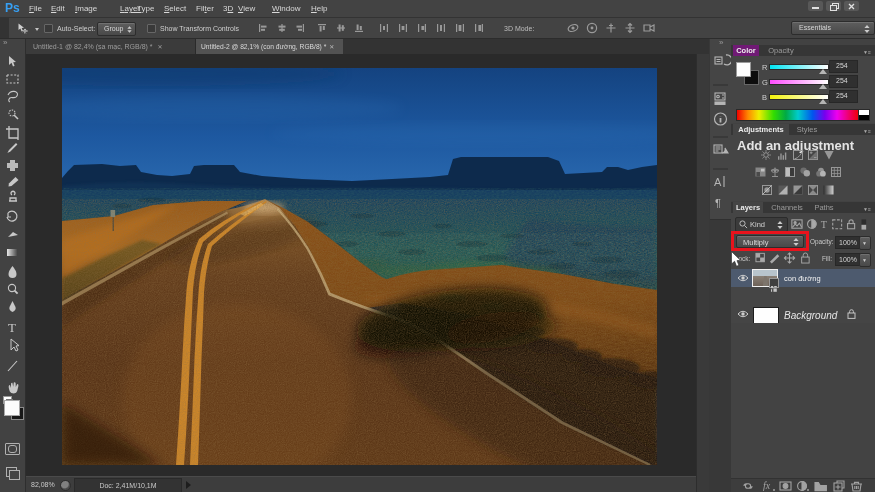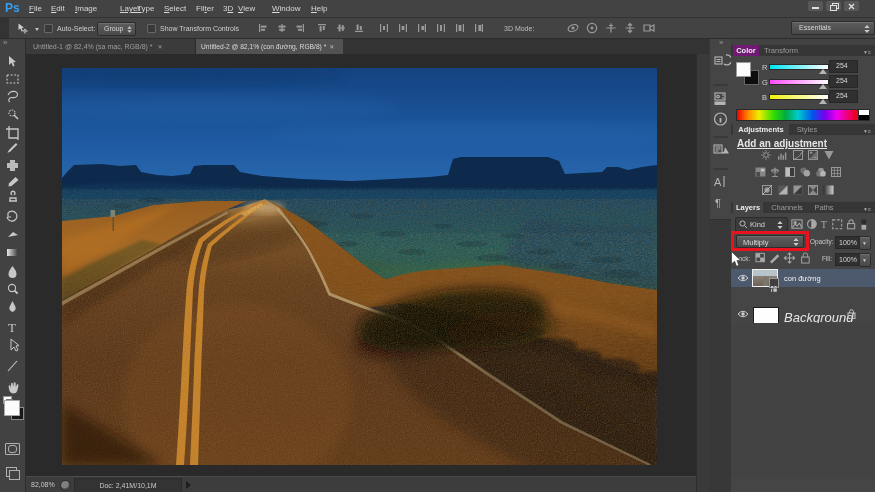--- a/index.html
+++ b/index.html
@@ -419,21 +419,21 @@
    <text x="5" y="156" font-size="11" fill="#b5b5b5" stroke="none">¶</text>
   </g>
  </svg>
 </div>
 
 <div class="abs" style="left:731px;top:39px;width:144px;height:453px;background:#424242;"></div>
 
 <div class="abs" style="left:731px;top:45px;width:144px;height:78px;">
  <div class="abs" style="left:0;top:0;width:144px;height:11px;background:#363636;"></div>
  <div class="abs" style="left:2px;top:0;width:26px;height:11px;background:#701a75;color:#ececec;font-size:7.5px;font-weight:bold;text-align:center;line-height:11px;">Color</div>
- <div class="abs" style="left:28px;top:0;width:44px;height:11px;color:#9b9b9b;font-size:7.5px;text-align:center;line-height:11px;">Transform</div>
+ <div class="abs" style="left:28px;top:0;width:44px;height:11px;color:#9b9b9b;font-size:7.5px;text-align:center;line-height:11px;">Opacity</div>
  <div class="abs" style="left:132px;top:4px;color:#aaa;font-size:5px;">▼≡</div>
  <div class="abs" style="left:0;top:11px;width:144px;height:67px;background:#454545;">
 
   <div class="abs" style="left:13px;top:14px;width:13px;height:13px;background:#0d0d0d;border:1px solid #666;"></div>
   <div class="abs" style="left:5px;top:6px;width:13px;height:13px;background:#fdfdfd;border:1px solid #9a9a9a;"></div>
 
   <div class="abs" style="left:31px;top:7px;color:#cfcfcf;font-size:7.5px;">R</div>
   <div class="abs" style="left:38px;top:8px;width:58px;height:4px;background:linear-gradient(90deg,#00e4f2,#ffffff);border:1px solid #2a2a2a;"></div>
   <div class="abs" style="left:88px;top:13px;width:0;height:0;border-left:4px solid transparent;border-right:4px solid transparent;border-bottom:5px solid #b5b5b5;"></div>
   <div class="abs vbox" style="left:98px;top:4px;width:27px;height:11px;"><span style="margin-left:6px;position:relative;top:1px;">254</span></div>
@@ -451,21 +451,21 @@
   <div class="abs" style="left:127px;top:59px;width:10px;height:5px;background:#000;border:1px solid #2a2a2a;border-top:none;"></div>
  </div>
 </div>
 
 <div class="abs" style="left:731px;top:124px;width:144px;height:77px;">
  <div class="abs" style="left:0;top:0;width:144px;height:11px;background:#363636;"></div>
  <div class="abs" style="left:2px;top:0;width:56px;height:11px;background:#454545;color:#ececec;font-size:7.5px;font-weight:bold;text-align:center;line-height:11px;">Adjustments</div>
  <div class="abs" style="left:58px;top:0;width:36px;height:11px;color:#9b9b9b;font-size:7.5px;text-align:center;line-height:11px;">Styles</div>
  <div class="abs" style="left:132px;top:4px;color:#aaa;font-size:5px;">▼≡</div>
  <div class="abs" style="left:0;top:11px;width:144px;height:66px;background:#454545;">
-  <div class="abs" style="left:6px;top:3px;color:#e4e4e4;font-size:10px;font-weight:bold;text-decoration:underline;">Add an adjustment</div>
+  <div class="abs" style="left:6px;top:3px;color:#e4e4e4;font-size:13px;font-weight:bold;">Add an adjustment</div>
   <svg class="abs" style="left:0;top:15px;" width="144" height="50" viewBox="0 0 144 50">
    <g stroke="#989898" fill="none" stroke-width="1">
 
     <g transform="translate(30,0)">
             <circle cx="5" cy="5" r="2.3"></circle>
             <path d="M5 .2 v1.5 M5 8.3 v1.5 M.2 5 h1.5 M8.3 5 h1.5 M1.6 1.6 l1.1 1.1 M7.3 7.3 l1.1 1.1 M8.4 1.6 l-1.1 1.1 M2.7 7.3 l-1.1 1.1"></path>
           </g>
     <g transform="translate(46,0)">
             <path d="M0 9.8 h10 M1 9.8 v-3.6 h1.4 v3.6 M3.3 9.8 v-6.3 h1.4 v6.3 M5.6 9.8 v-4.5 h1.4 v4.5 M7.9 9.8 v-7.2 h1.4 v7.2" fill="#989898" stroke="none"></path>
           </g>
@@ -626,26 +626,45 @@
           </svg>
    </div>
    <div style="position:absolute;left:53px;top:5px;color:#f2f2f2;font-size:7.5px;">con đường</div>
   </div>
   <div class="abs" style="left:0;top:92px;width:144px;height:18px;">
    <svg style="position:absolute;left:6px;top:5px;" width="12" height="8" viewBox="0 0 12 8">
           <path d="M1 4 Q6 -1.5 11 4 Q6 9.5 1 4Z" stroke="#cfcfcf" fill="none"></path>
           <circle cx="6" cy="4" r="1.7" fill="#cfcfcf"></circle>
         </svg>
    <div style="position:absolute;left:22px;top:1.5px;width:24px;height:15px;background:#fefefe;border:1px solid #1c1c1c;"></div>
-   <div style="position:absolute;left:53px;top:5px;color:#e6e6e6;font-size:13px;font-style:italic;">Background</div>
+   <div style="position:absolute;left:53px;top:5px;color:#e6e6e6;font-size:10px;font-style:italic;">Background</div>
    <svg style="position:absolute;left:116px;top:4px;" width="9" height="10" viewBox="0 0 9 10">
           <rect x="1" y="4" width="7" height="5.4" stroke="#c4c4c4" fill="none"></rect>
           <path d="M2.6 4 v-1.4 a1.9 1.9 0 0 1 3.8 0 v1.4" stroke="#c4c4c4" fill="none"></path>
         </svg>
   </div>
   <div class="abs" style="left:0;top:110px;width:144px;height:155px;background:#434343;"></div>
 
+  <div class="abs" style="left:0;top:265px;width:144px;height:14px;background:#3d3d3d;border-top:1px solid #323232;">
+   <svg width="144" height="14" viewBox="0 0 144 14">
+    <g stroke="#a2a2a2" fill="none" stroke-width="1.1">
+     <path d="M14 7 a2.3 2.3 0 0 1 2.3-2.3 h2 a2.3 2.3 0 0 1 0 4.6 M22 7 a2.3 2.3 0 0 1-2.3 2.3 h-2 a2.3 2.3 0 0 1 0-4.6" transform="translate(-1,0)"></path>
+     <text x="32" y="10" font-size="10" font-style="italic" fill="#a2a2a2" stroke="none" font-family="Liberation Serif">fx</text>
+            <circle cx="43" cy="11" r="1" fill="#a2a2a2" stroke="none"></circle>
+     <rect x="49" y="3" width="11" height="8"></rect>
+            <circle cx="54.5" cy="7" r="2.4" fill="#a2a2a2"></circle>
+     <circle cx="71" cy="7" r="4.4"></circle>
+            <path d="M71 2.6 a4.4 4.4 0 0 1 0 8.8z" fill="#a2a2a2"></path>
+            <circle cx="77" cy="11" r="1" fill="#a2a2a2" stroke="none"></circle>
+     <path d="M84 5 h4 l1.4 1.6 h6 v5 h-11.4z M84 5 v-1.4 h3.4 l1 1.4" fill="#a2a2a2"></path>
+     <rect x="103" y="4" width="8" height="8"></rect>
+            <path d="M106 4 v-2 h7 v7 h-2"></path>
+            <path d="M104.5 8 h5 M107 5.5 v5"></path>
+     <path d="M121 5 h9 l-1 7 h-7z M120 5 h11 M123.5 5 v-1.6 h4 v1.6 M123.8 7 v3 M125.5 7 v3 M127.2 7 v3"></path>
+    </g>
+   </svg>
+  </div>
  </div>
 </div>
 
 <svg class="abs" style="left:730px;top:251px;" width="12" height="17" viewBox="0 0 12 17">
  <path d="M1.5 0.5 L1.5 13 L4.6 10.3 L6.5 15.3 L8.9 14.3 L7 9.6 L10.5 9.3 Z" fill="#fff" stroke="#333" stroke-width=".7"></path>
 </svg>
 
 </body></html>

